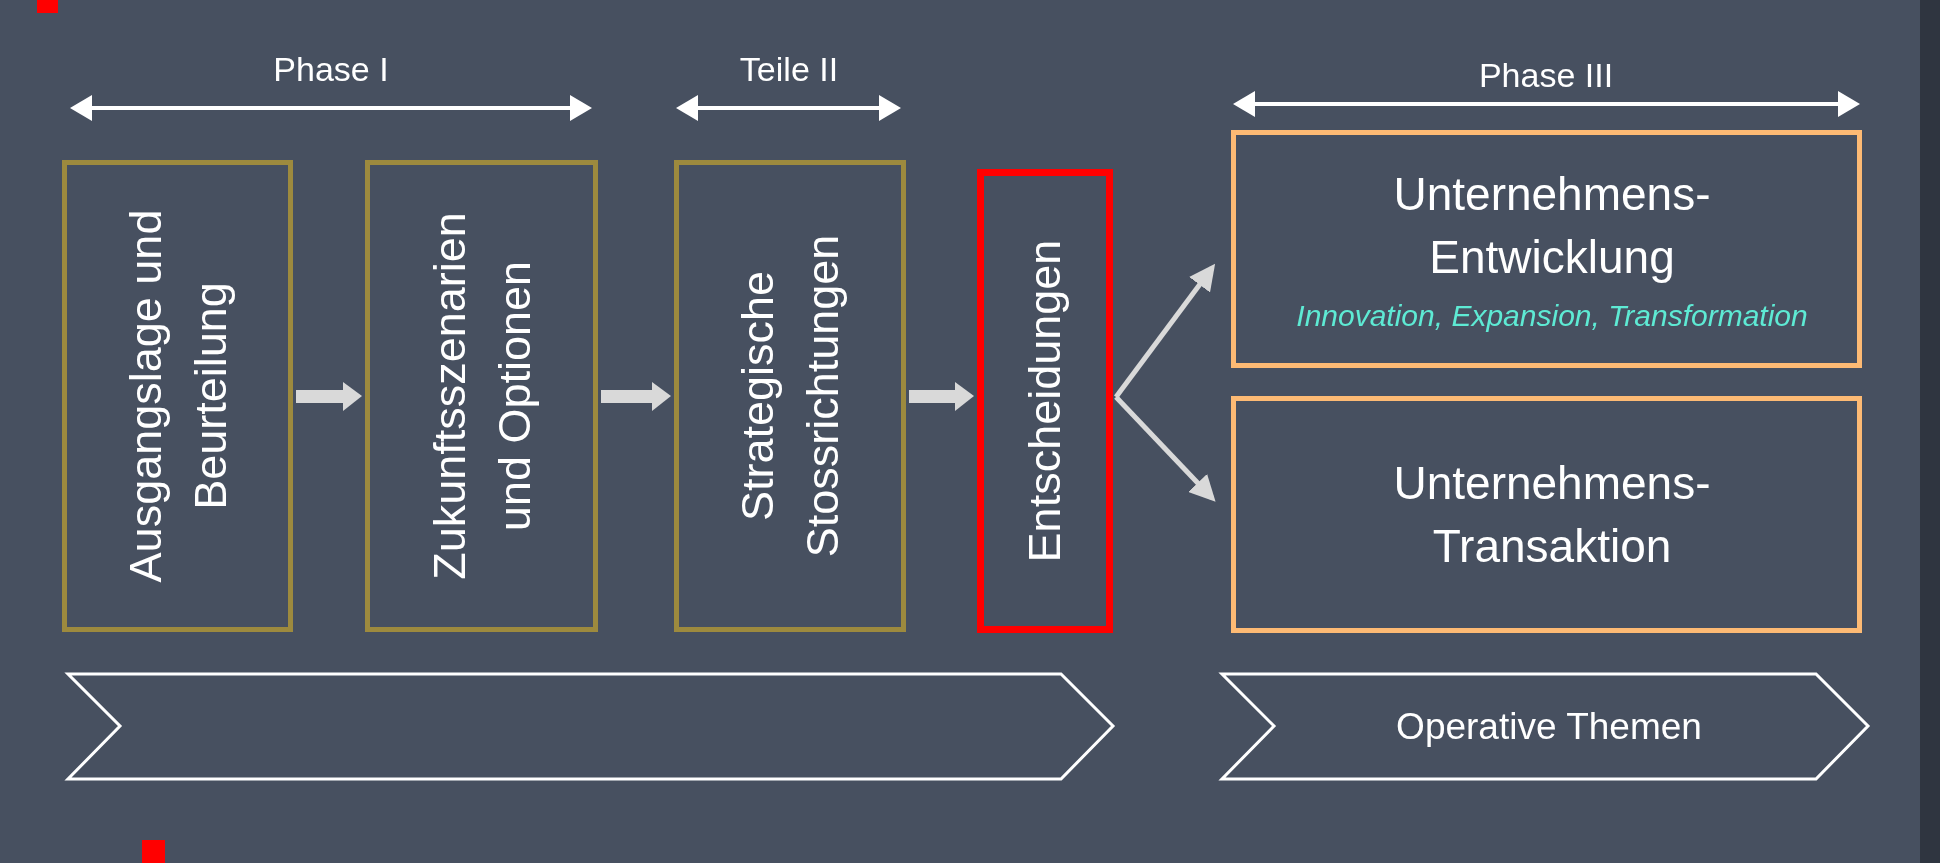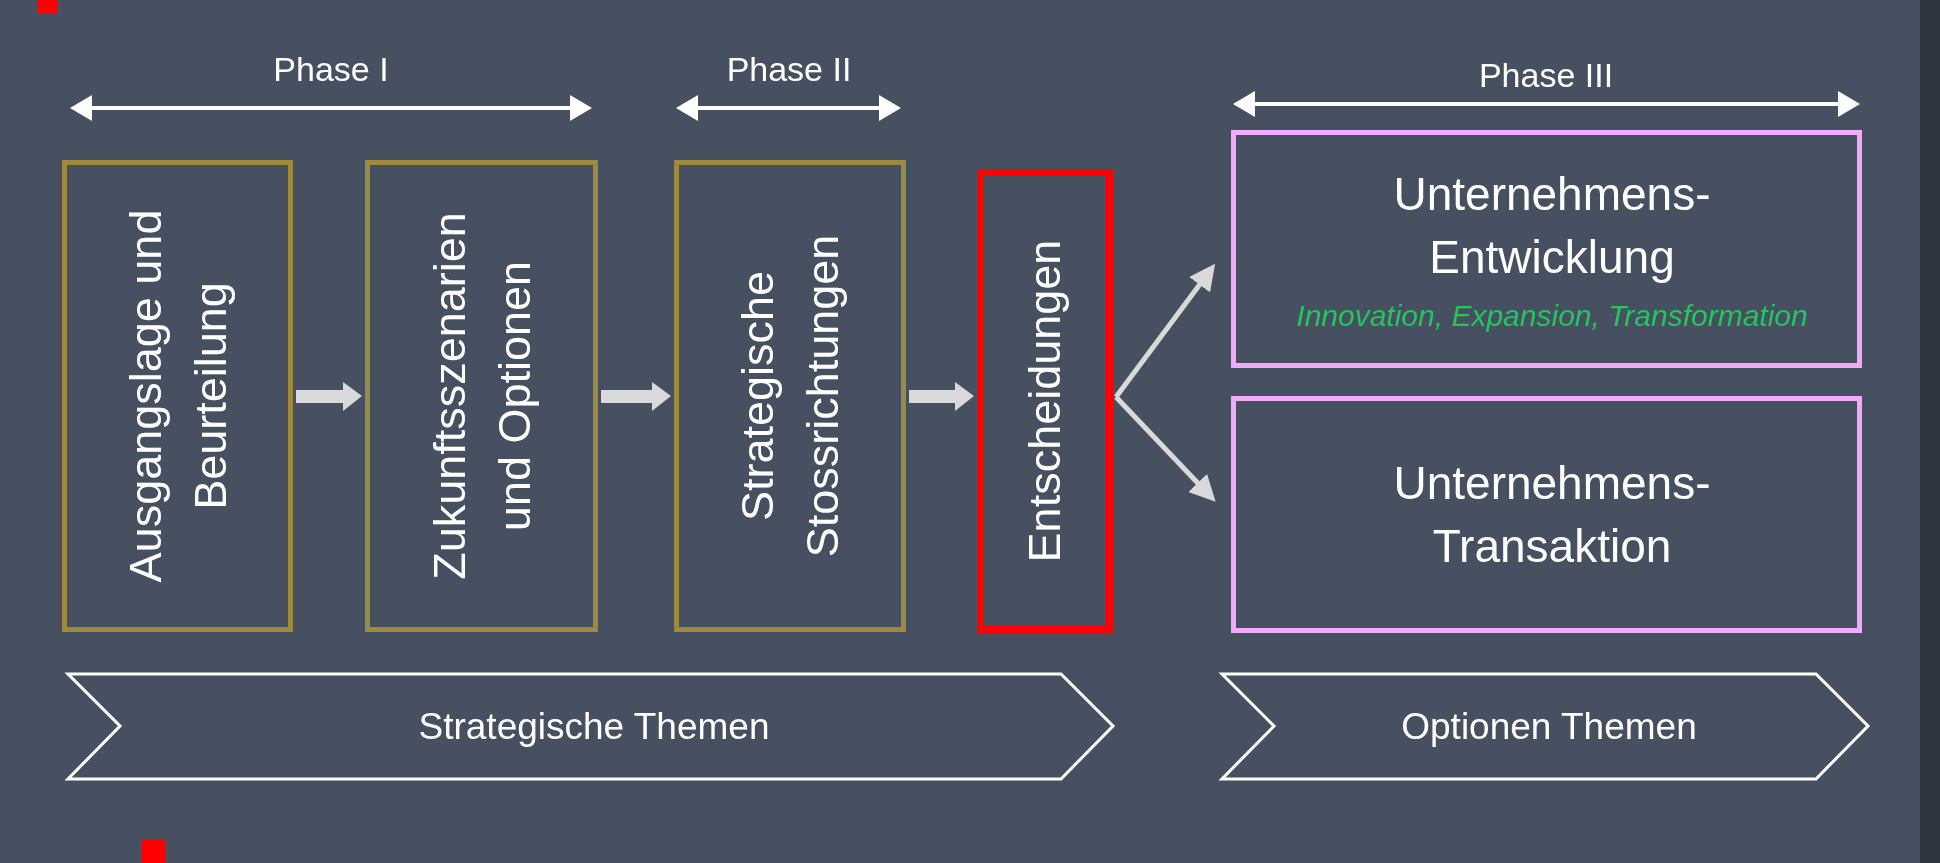--- a/index.html
+++ b/index.html
@@ -46,42 +46,42 @@
     transform: translate(-50%, -50%) rotate(-90deg);
     text-align: center;
     white-space: pre-line;
     font-size: 45px;
     line-height: 1.45;
     color: #ffffff;
   }
 
   .outcome {
     position: absolute;
-    border: 5px solid #f0abfc;
+    border: 5px solid #fdba74;
     box-sizing: border-box;
     display: flex;
     flex-direction: column;
     align-items: center;
     justify-content: center;
     text-align: center;
     padding-left: 11px;
   }
   .outcome-title {
     font-size: 46px;
     line-height: 1.35;
     white-space: pre-line;
     color: #ffffff;
   }
   .outcome-subtitle {
     font-size: 30px;
     font-style: italic;
     line-height: 1.3;
     margin-top: 8px;
     white-space: pre-line;
-    color: #22c55e;
+    color: #5eead4;
   }
 
   .banner-label {
     position: absolute;
     transform: translate(-50%, -50%);
     font-size: 37px;
     white-space: nowrap;
     color: #ffffff;
   }
 </style>
@@ -132,21 +132,21 @@
     <line x1="1116" y1="397" x2="1212" y2="498" stroke="#d9d9d9" stroke-width="5" marker-end="url(#grayhead)"></line>
 
     <polygon points="68,674 1061,674 1113,726 1061,779 68,779 120,726" fill="none" stroke="#ffffff" stroke-width="3"></polygon>
     <polygon points="1222,674 1816,674 1868,726 1816,779 1222,779 1274,726" fill="none" stroke="#ffffff" stroke-width="3"></polygon>
   </svg>
 
   <div class="red-marker top"></div>
   <div class="red-marker bottom"></div>
 
   <div class="phase-label" style="left:331px; top:50px;">Phase I</div>
-  <div class="phase-label" style="left:789px; top:50px;">Phase II</div>
+  <div class="phase-label" style="left:789px; top:50px;">Teile II</div>
   <div class="phase-label" style="left:1546px; top:45px;margin-top:11px;">Phase III</div>
 
   <div class="vbox" style="left:62px; top:160px; width:231px; height:472px;">
     <div class="vtext">Ausgangslage und
 Beurteilung</div>
   </div>
 
   <div class="vbox" style="left:365px; top:160px; width:233px; height:472px;">
     <div class="vtext">Zukunftsszenarien
 und Optionen</div>
@@ -165,16 +165,15 @@
     <div class="outcome-title">Unternehmens-
 Entwicklung</div>
     <div class="outcome-subtitle">Innovation, Expansion, Transformation</div>
   </div>
 
   <div class="outcome" style="left:1231px; top:396px; width:631px; height:237px;">
     <div class="outcome-title">Unternehmens-
 Transaktion</div>
   </div>
 
-  <div class="banner-label" style="left:594px; top:727px;">Strategische Themen</div>
-  <div class="banner-label" style="left:1549px; top:727px;">Optionen Themen</div>
+  <div class="banner-label" style="left:1549px; top:727px;">Operative Themen</div>
 
 </div>
 
 </body></html>

